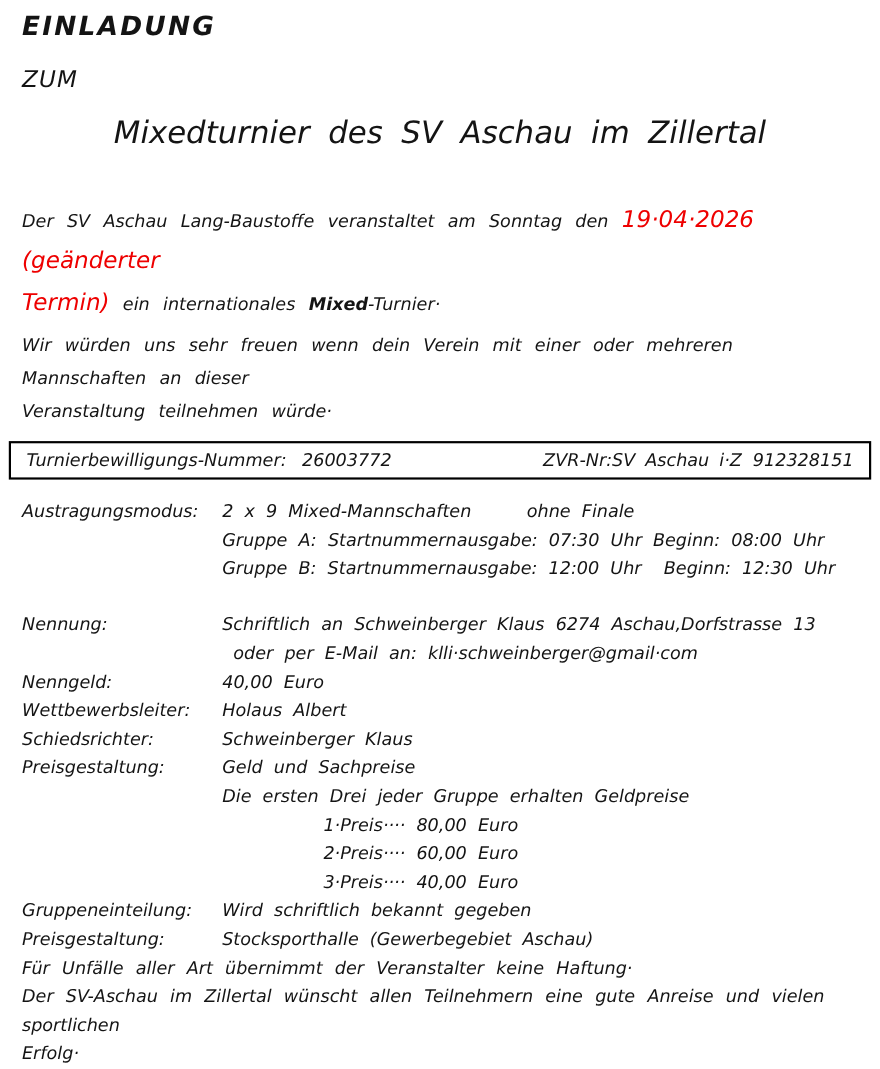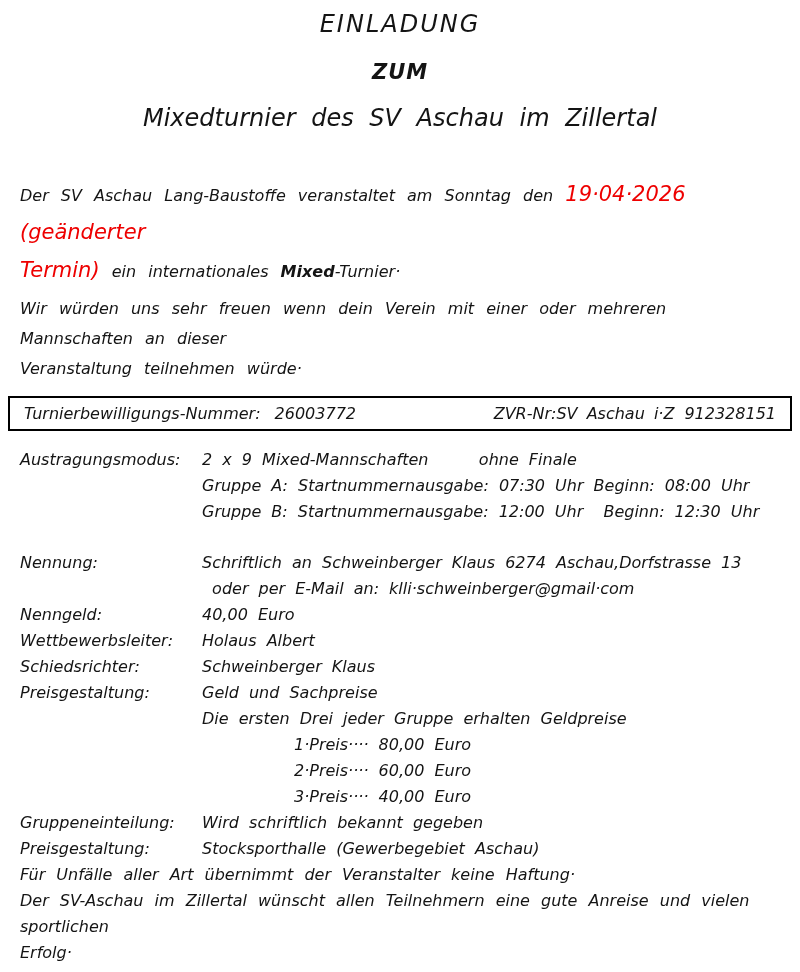--- a/index.html
+++ b/index.html
@@ -11,37 +11,35 @@
     background: #ffffff;
     padding: 6px 20px 0 20px;
     font-family: "DejaVu Sans", sans-serif;
     font-style: italic;
     color: #141414;
     font-size: 16px;
     overflow: hidden;
   }
   .doc-title {
     margin: 4px 0 0 0;
-    text-align: center;
     font-size: 24px;
-    font-weight: 400;
+    font-weight: 700;
     letter-spacing: 2px;
     font-style: italic;
   }
   .doc-subtitle {
     margin: 22px 0 0 0;
-    text-align: center;
     font-size: 21px;
-    font-weight: 700;
+    font-weight: 400;
     letter-spacing: 1px;
   }
   .event-title {
     margin: 20px 0 0 0;
     text-align: center;
-    font-size: 24px;
+    font-size: 28px;
     font-weight: 500;
     word-spacing: 8px;
   }
   .intro1 {
     margin: 44px 0 0 0;
     line-height: 36px;
     word-spacing: 7px;
   }
   .intro2 {
     margin: 4px 0 0 0;

